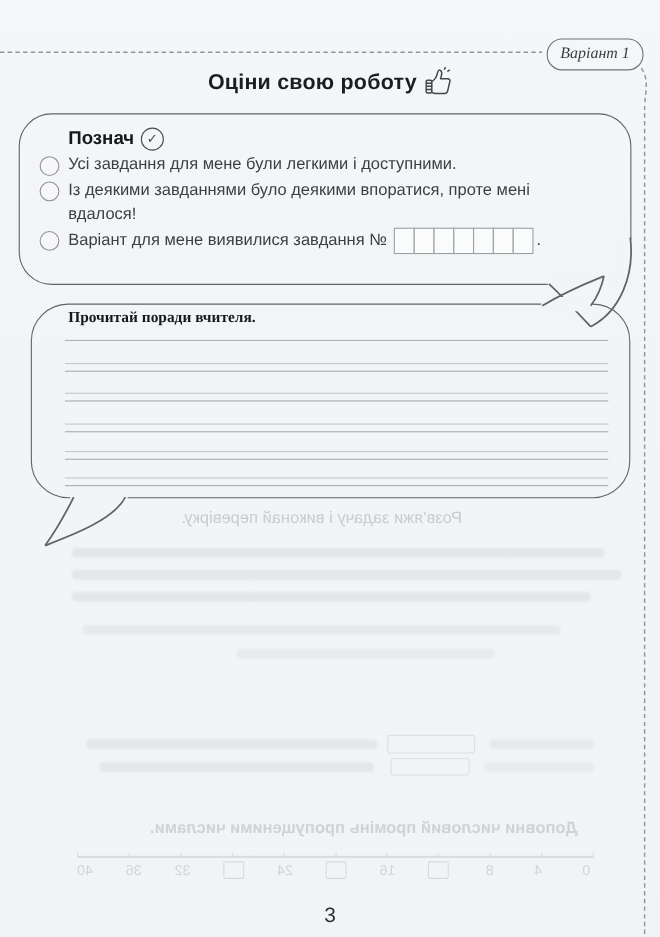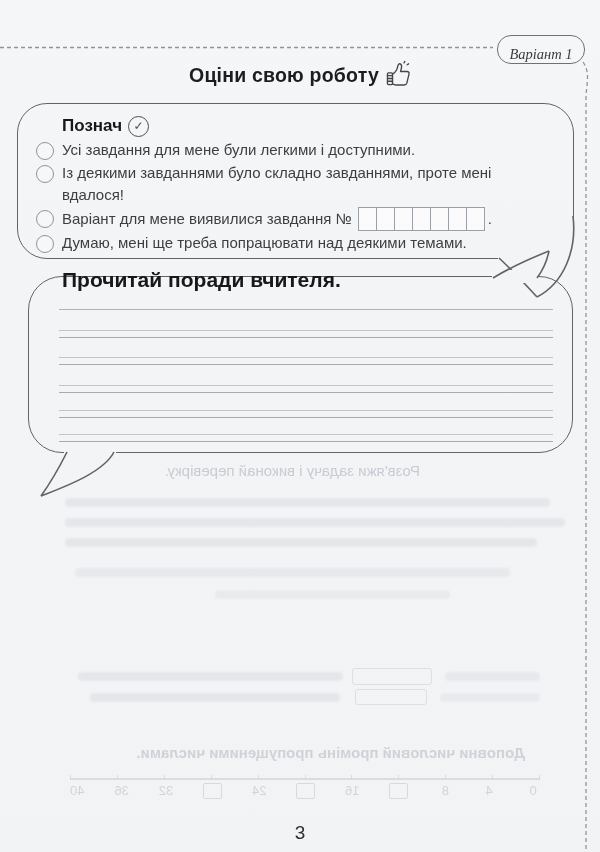--- a/index.html
+++ b/index.html
@@ -4,21 +4,21 @@
 <style>
   html,body{margin:0;padding:0;}
   body{font-family:"Liberation Sans",sans-serif;background:#e8e9eb;}
   .page{position:relative;width:600px;height:852px;margin:0 auto;overflow:hidden;
         background:linear-gradient(180deg,#f5f6f8 0%,#f3f4f6 40%,#f2f3f5 100%);}
   .overlay{position:absolute;left:0;top:0;width:600px;height:852px;z-index:6;pointer-events:none;}
 
   
   .variant-pill{position:absolute;left:497px;top:35px;width:86px;height:27px;z-index:7;
     border:1.2px solid #6d7277;border-radius:14px;background:#f5f6f8;
-    display:flex;align-items:flex-end;justify-content:center;
+    display:flex;align-items:center;justify-content:center;
     font-family:"Liberation Serif",serif;font-style:italic;font-size:14.5px;color:#3a3d40;}
 
   
   .title-row{position:absolute;top:63px;left:0;width:100%;display:flex;align-items:center;
     justify-content:center;gap:5px;z-index:3;}
   .title-row h1{margin:0;font-size:19.5px;font-weight:700;color:#1b1d1f;letter-spacing:.2px;}
   .thumb-icon{width:27px;height:28px;margin-top:-3px;}
 
   
   .bubble{position:absolute;border:1.6px solid #5f646a;background:transparent;z-index:2;}
@@ -34,21 +34,21 @@
   .radio{flex:0 0 auto;width:16px;height:16px;margin-top:3px;border:1.5px solid #8f959b;
     border-radius:50%;background:rgba(255,255,255,.25);}
   .item-text{font-size:15px;line-height:22px;color:#3c3f42;width:479px;}
   .boxes-row{display:flex;align-items:center;flex-wrap:nowrap;}
   .numboxes{display:inline-flex;margin-left:6px;vertical-align:middle;}
   .numboxes .cell{width:17px;height:22px;border:1px solid #9aa0a6;margin-left:-1px;
     background:rgba(255,255,255,.55);}
   .numboxes .cell:first-child{margin-left:0;}
   .after-dot{margin-left:3px;}
 
-  .b2-header{position:absolute;left:62px;top:268px;font-size:21px;font-weight:700;color:#17181a;z-index:3;}
+  .b2-header{position:absolute;left:62px;top:282px;font-size:14px;font-weight:700;color:#17181a;z-index:3;font-family:Liberation Serif, serif;}
   .wline{position:absolute;left:59px;width:494px;height:1px;z-index:2;}
 
   
   .bleed-text{position:absolute;z-index:1;color:#c7ccd2;transform:scaleX(-1);
     filter:blur(.4px);font-size:15px;white-space:nowrap;}
   .bleed-strip{position:absolute;z-index:1;height:9px;border-radius:4px;background:#e2e5e9;
     filter:blur(1px);opacity:.85;}
   .bleed-box{position:absolute;z-index:1;border:1px solid #dcdfe3;border-radius:3px;background:transparent;}
   .bleed-numline{position:absolute;left:70px;top:778px;width:470px;z-index:1;transform:scaleX(-1);
     filter:blur(.4px);opacity:.9;}
@@ -115,44 +115,40 @@
       </span>
     </div>
 
     <div class="item">
       <span class="radio"></span>
       <span class="item-text">Усі завдання для мене були легкими і доступними.</span>
     </div>
 
     <div class="item">
       <span class="radio"></span>
-      <span class="item-text">Із деякими завданнями було складно завданнями, проте мені вдалося!</span>
+      <span class="item-text">Із деякими завданнями було деякими впоратися, проте мені вдалося!</span>
     </div>
 
     <div class="item">
       <span class="radio"></span>
       <span class="item-text boxes-row">
         <span>Варіант для мене виявилися завдання №</span>
         <span class="numboxes">
           <span class="cell"></span>
           <span class="cell"></span>
           <span class="cell"></span>
           <span class="cell"></span>
           <span class="cell"></span>
           <span class="cell"></span>
           <span class="cell"></span>
         </span>
         <span class="after-dot">.</span>
       </span>
     </div>
 
-    <div class="item">
-      <span class="radio"></span>
-      <span class="item-text">Думаю, мені ще треба попрацювати над деякими темами.</span>
-    </div>
   </div>
 
   <div class="bubble bubble2"></div>
   <div class="b2-header">Прочитай поради вчителя.</div>
 
   <div class="wline" style="top:309px;background:#aeb3b8;"></div>
   <div class="wline" style="top:330px;background:#c3c7cb;"></div>
   <div class="wline" style="top:337px;background:#a6abb0;"></div>
   <div class="wline" style="top:357px;background:#c3c7cb;"></div>
   <div class="wline" style="top:364px;background:#a6abb0;"></div>

